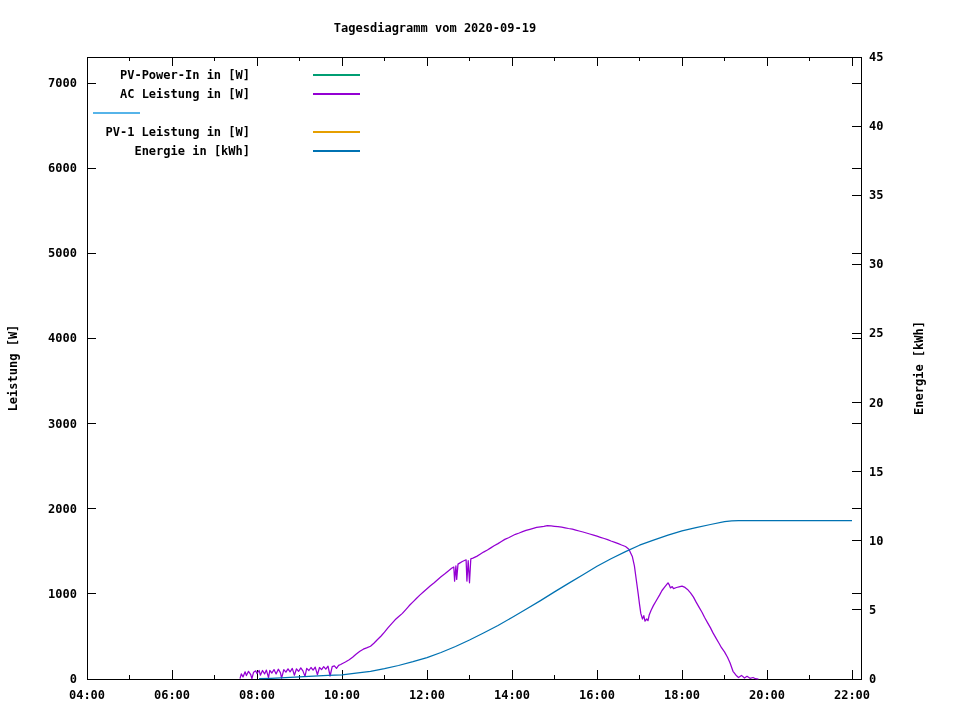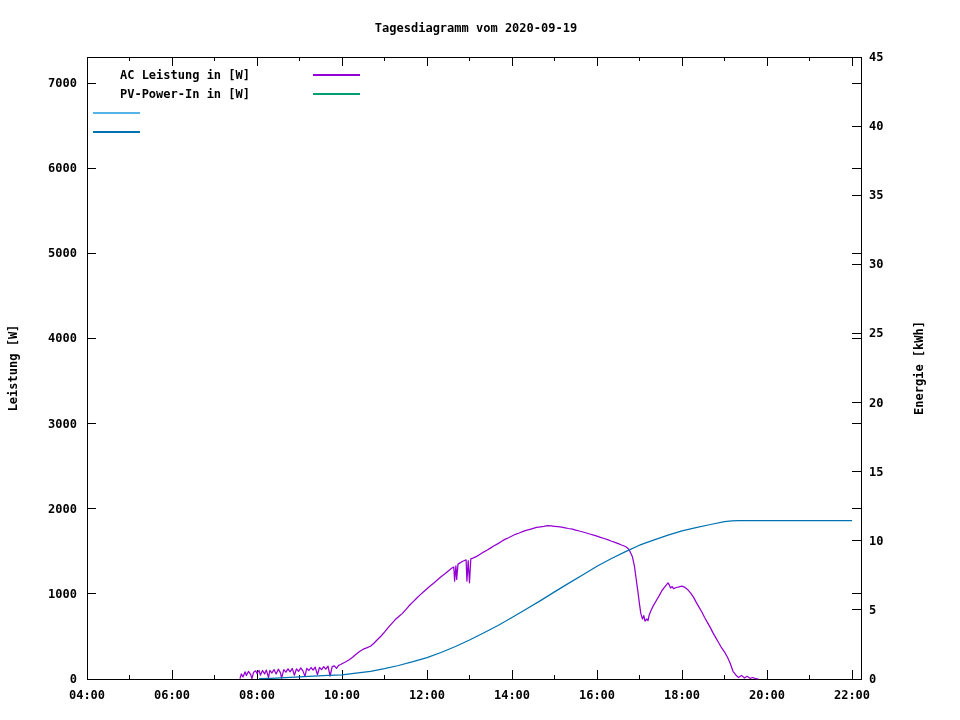--- a/index.html
+++ b/index.html
@@ -1,19 +1,19 @@
 <!DOCTYPE html>
 <html><head>
 <meta charset="utf-8">
 <style>
   html,body{margin:0;padding:0;background:#ffffff;}
   .wrap{position:relative;width:960px;height:720px;background:#ffffff;overflow:hidden;
         font-family:"DejaVu Sans Mono", monospace;}
   .title{position:absolute;top:21px;left:0;width:870px;text-align:center;
-         font:bold 12px "DejaVu Sans Mono", monospace;color:#000;padding-left:41px;}
+         font:bold 12px "DejaVu Sans Mono", monospace;color:#000;}
   .ylabel{position:absolute;width:300px;height:16px;text-align:center;
           font:bold 12px "DejaVu Sans Mono", monospace;color:#000;transform:rotate(-90deg);}
   .ylabel.left{left:-136px;top:360px;}
   .ylabel.right{left:770px;top:360px;}
   #plot{position:absolute;left:0;top:0;}
   #plot text.tick{font:bold 12px "DejaVu Sans Mono", monospace;fill:#000;}
   #legend{position:absolute;left:30px;top:65px;}
   .lrow{display:flex;align-items:center;height:19px;}
   .llab{display:inline-block;width:220px;text-align:right;
         font:bold 12px "DejaVu Sans Mono", monospace;color:#000;white-space:pre;}
@@ -117,27 +117,32 @@
       <text x="869" y="199.22222222222217" text-anchor="start" class="tick">35</text>
       <line x1="861" y1="126.11111111111109" x2="852" y2="126.11111111111109" stroke="#000" stroke-width="1" shape-rendering="crispEdges"></line>
       <text x="869" y="130.1111111111111" text-anchor="start" class="tick">40</text>
       <line x1="861" y1="57" x2="852" y2="57" stroke="#000" stroke-width="1" shape-rendering="crispEdges"></line>
       <text x="869" y="61" text-anchor="start" class="tick">45</text>
       <polyline points="240.0,678.6 241.3,673.9 243.0,676.9 245.1,671.8 246.4,675.6 248.5,671.3 250.6,674.3 251.9,678.6 253.6,672.2 255.7,670.9 257.0,673.5 259.1,670.5 260.4,675.2 262.5,670.5 264.6,673.9 266.4,670.1 268.5,677.7 269.8,670.5 271.9,673.0 274.0,669.6 276.1,673.9 278.3,669.2 280.4,672.6 281.6,678.1 283.8,669.6 285.9,672.2 288.0,668.8 290.1,671.8 292.3,668.4 294.4,675.2 296.5,668.8 298.6,671.3 300.8,667.9 302.9,670.9 305.0,676.4 306.7,668.4 308.9,670.5 311.0,667.5 313.1,670.1 315.2,667.1 317.4,674.7 319.5,667.5 321.6,669.6 323.7,666.7 325.8,669.2 328.0,666.2 330.1,676.0 332.2,666.7 334.4,665.8 336.5,668.4 338.6,665.4 340.7,664.5 342.0,663.7 345.4,662.0 349.2,659.8 352.6,657.3 356.0,654.3 359.9,651.3 363.3,649.2 366.6,647.9 370.5,646.2 373.9,643.2 377.3,639.8 381.1,636.0 384.5,632.2 387.9,627.9 391.7,623.7 395.1,619.8 398.5,616.8 402.4,613.4 405.8,609.6 409.1,605.8 413.0,601.9 416.4,598.5 419.8,595.1 423.6,591.7 427.0,588.7 430.4,585.8 434.2,582.8 437.6,579.8 441.0,576.8 444.9,573.8 448.3,570.9 451.6,568.3 453.8,567.0 454.6,581.1 455.9,565.8 456.7,579.4 458.0,564.1 462.3,561.5 466.1,559.8 466.9,581.1 468.2,560.7 469.5,582.8 470.8,558.9 472.9,558.1 476.7,556.4 480.1,554.3 483.5,552.1 487.4,550.0 490.8,547.9 494.1,545.8 498.0,543.6 501.4,541.5 504.8,539.4 508.6,537.7 512.0,536.0 515.4,534.3 519.2,533.0 522.6,531.7 526.0,530.4 529.9,529.3 533.3,528.3 536.6,527.4 540.5,526.8 543.9,526.3 547.3,525.7 551.1,525.9 554.5,526.3 557.9,526.7 561.7,527.2 565.1,527.8 568.5,528.5 572.4,529.2 575.8,530.1 579.1,531.0 583.0,532.0 586.4,533.0 589.8,534.0 593.6,535.1 597.0,536.2 600.4,537.3 604.2,538.5 607.6,539.7 611.0,541.0 614.9,542.3 618.3,543.6 621.6,545.0 625.5,546.5 628.9,549.2 632.3,556.4 634.4,565.8 636.1,578.5 638.2,593.9 639.5,604.1 640.8,613.4 642.5,619.0 643.8,615.6 645.0,621.1 646.7,619.0 648.0,620.7 649.3,614.7 651.0,610.5 653.5,605.4 656.5,600.2 659.5,595.1 662.0,590.5 665.0,586.6 668.0,582.8 669.3,584.9 670.5,587.9 672.2,586.6 673.5,588.6 676.5,587.5 679.0,586.9 682.0,586.2 685.0,587.4 687.5,589.4 690.5,592.8 693.5,597.1 696.0,601.9 699.0,607.1 702.0,612.2 704.5,617.3 707.5,622.6 710.5,627.9 713.0,632.9 716.0,638.1 719.0,643.2 721.5,647.7 724.5,651.9 727.5,657.3 730.0,662.8 733.0,671.3 736.0,675.2 738.5,677.5 741.5,675.4 744.5,678.0 747.0,676.3 750.0,678.3 753.0,677.5 755.5,678.7 758.5,679.0" fill="none" stroke="#9400d3" stroke-width="1.25" stroke-linejoin="round"></polyline>
       <polyline points="259.1,678.7 271.0,678.3 285.5,677.6 299.5,676.9 313.5,676.1 328.0,675.4 342.0,674.9 356.0,673.2 370.5,671.3 384.5,668.6 398.5,665.5 413.0,661.7 427.0,657.6 441.0,652.5 455.5,646.5 469.5,640.0 483.5,633.0 498.0,625.5 512.0,617.5 526.0,609.2 540.5,600.6 554.5,591.9 568.5,583.4 583.0,574.8 597.0,566.3 611.0,558.7 625.5,551.6 639.5,545.2 653.5,540.1 668.0,535.2 682.0,530.8 696.0,527.6 710.5,524.5 724.5,521.7 731.7,520.9 738.5,520.6 753.0,520.5 767.0,520.5 809.5,520.5 852.0,520.5" fill="none" stroke="#0072b2" stroke-width="1.25" stroke-linejoin="round"></polyline>
     </svg>
   <div id="legend">
       <div class="lrow">
+        <span class="llab">PV-Power-In in [W]</span>
+        <span class="lline" style="background: rgb(0, 158, 115);"></span>
+      </div>
+      <div class="lrow">
         <span class="llab">AC Leistung in [W]</span>
         <span class="lline" style="background: rgb(148, 0, 211);"></span>
-      </div>
-      <div class="lrow">
-        <span class="llab">PV-Power-In in [W]</span>
-        <span class="lline" style="background: rgb(0, 158, 115);"></span>
       </div>
       <div class="lrow">
         <span class="lline" style="background: rgb(86, 180, 233);"></span>
       </div>
       <div class="lrow">
+        <span class="llab">PV-1 Leistung in [W]</span>
+        <span class="lline" style="background: rgb(230, 159, 0);"></span>
+      </div>
+      <div class="lrow">
+        <span class="llab">Energie in [kWh]</span>
         <span class="lline" style="background: rgb(0, 114, 178);"></span>
       </div>
     </div>
 </div>
 
 </body></html>

